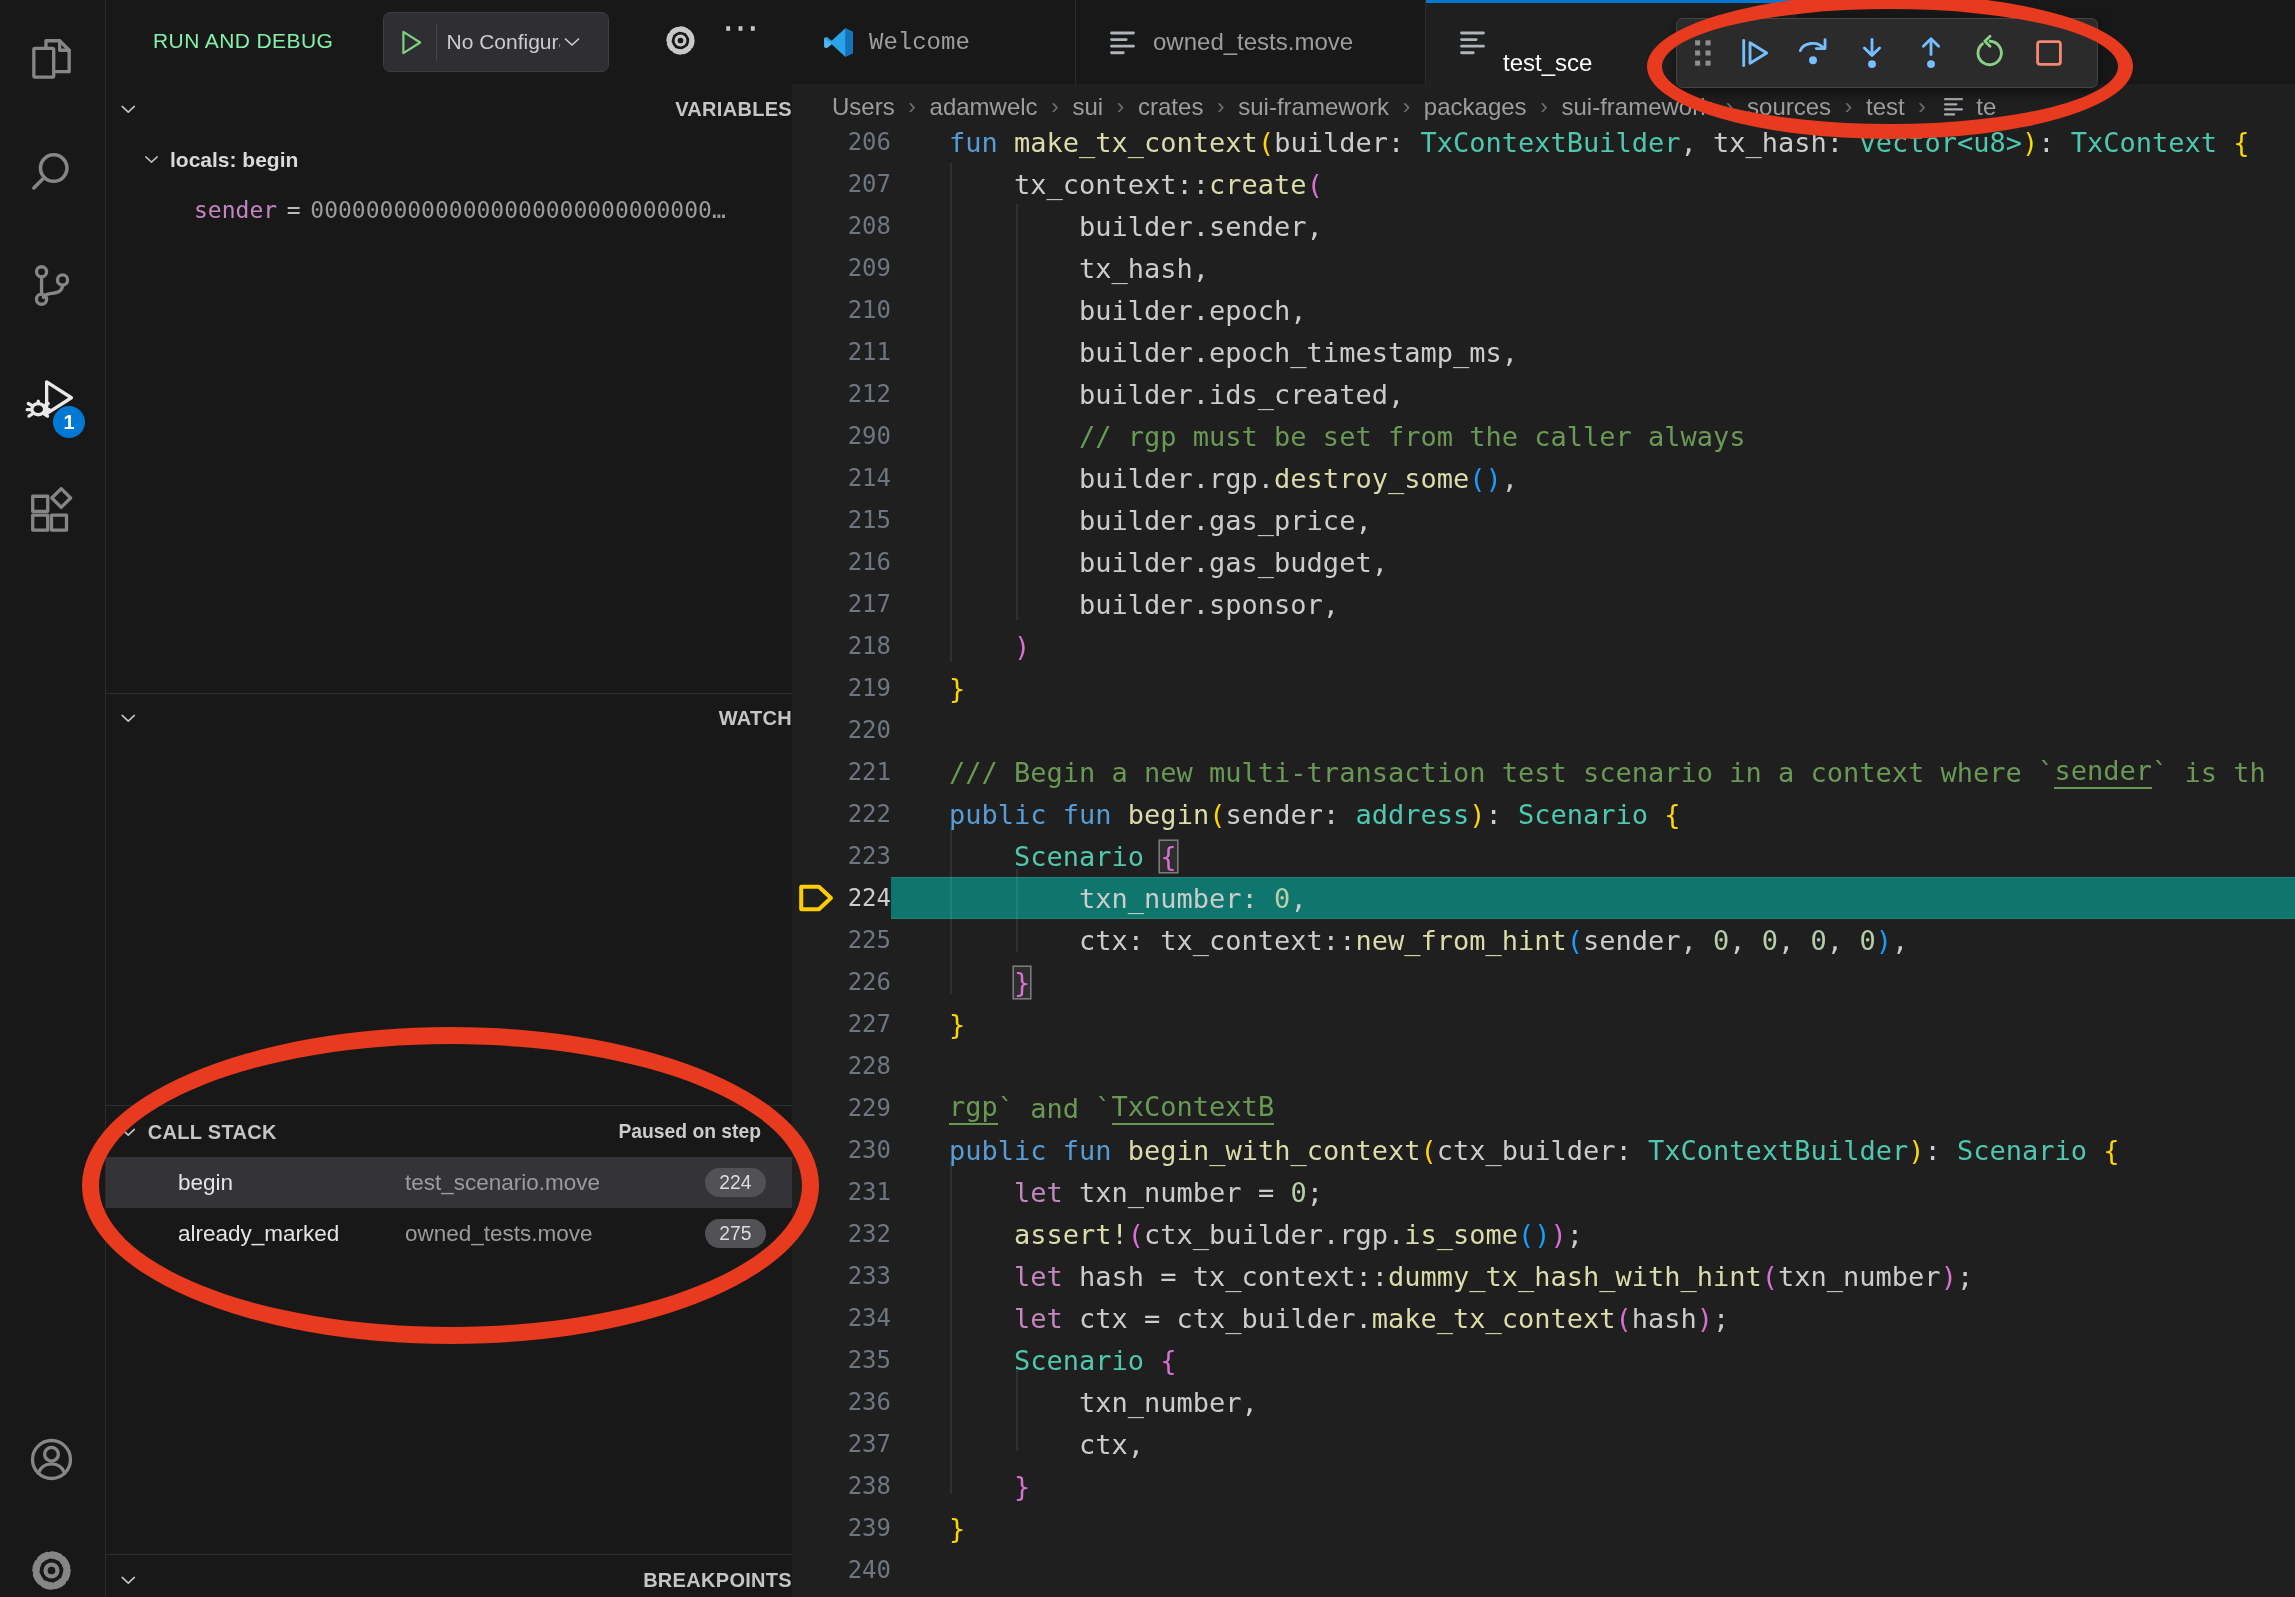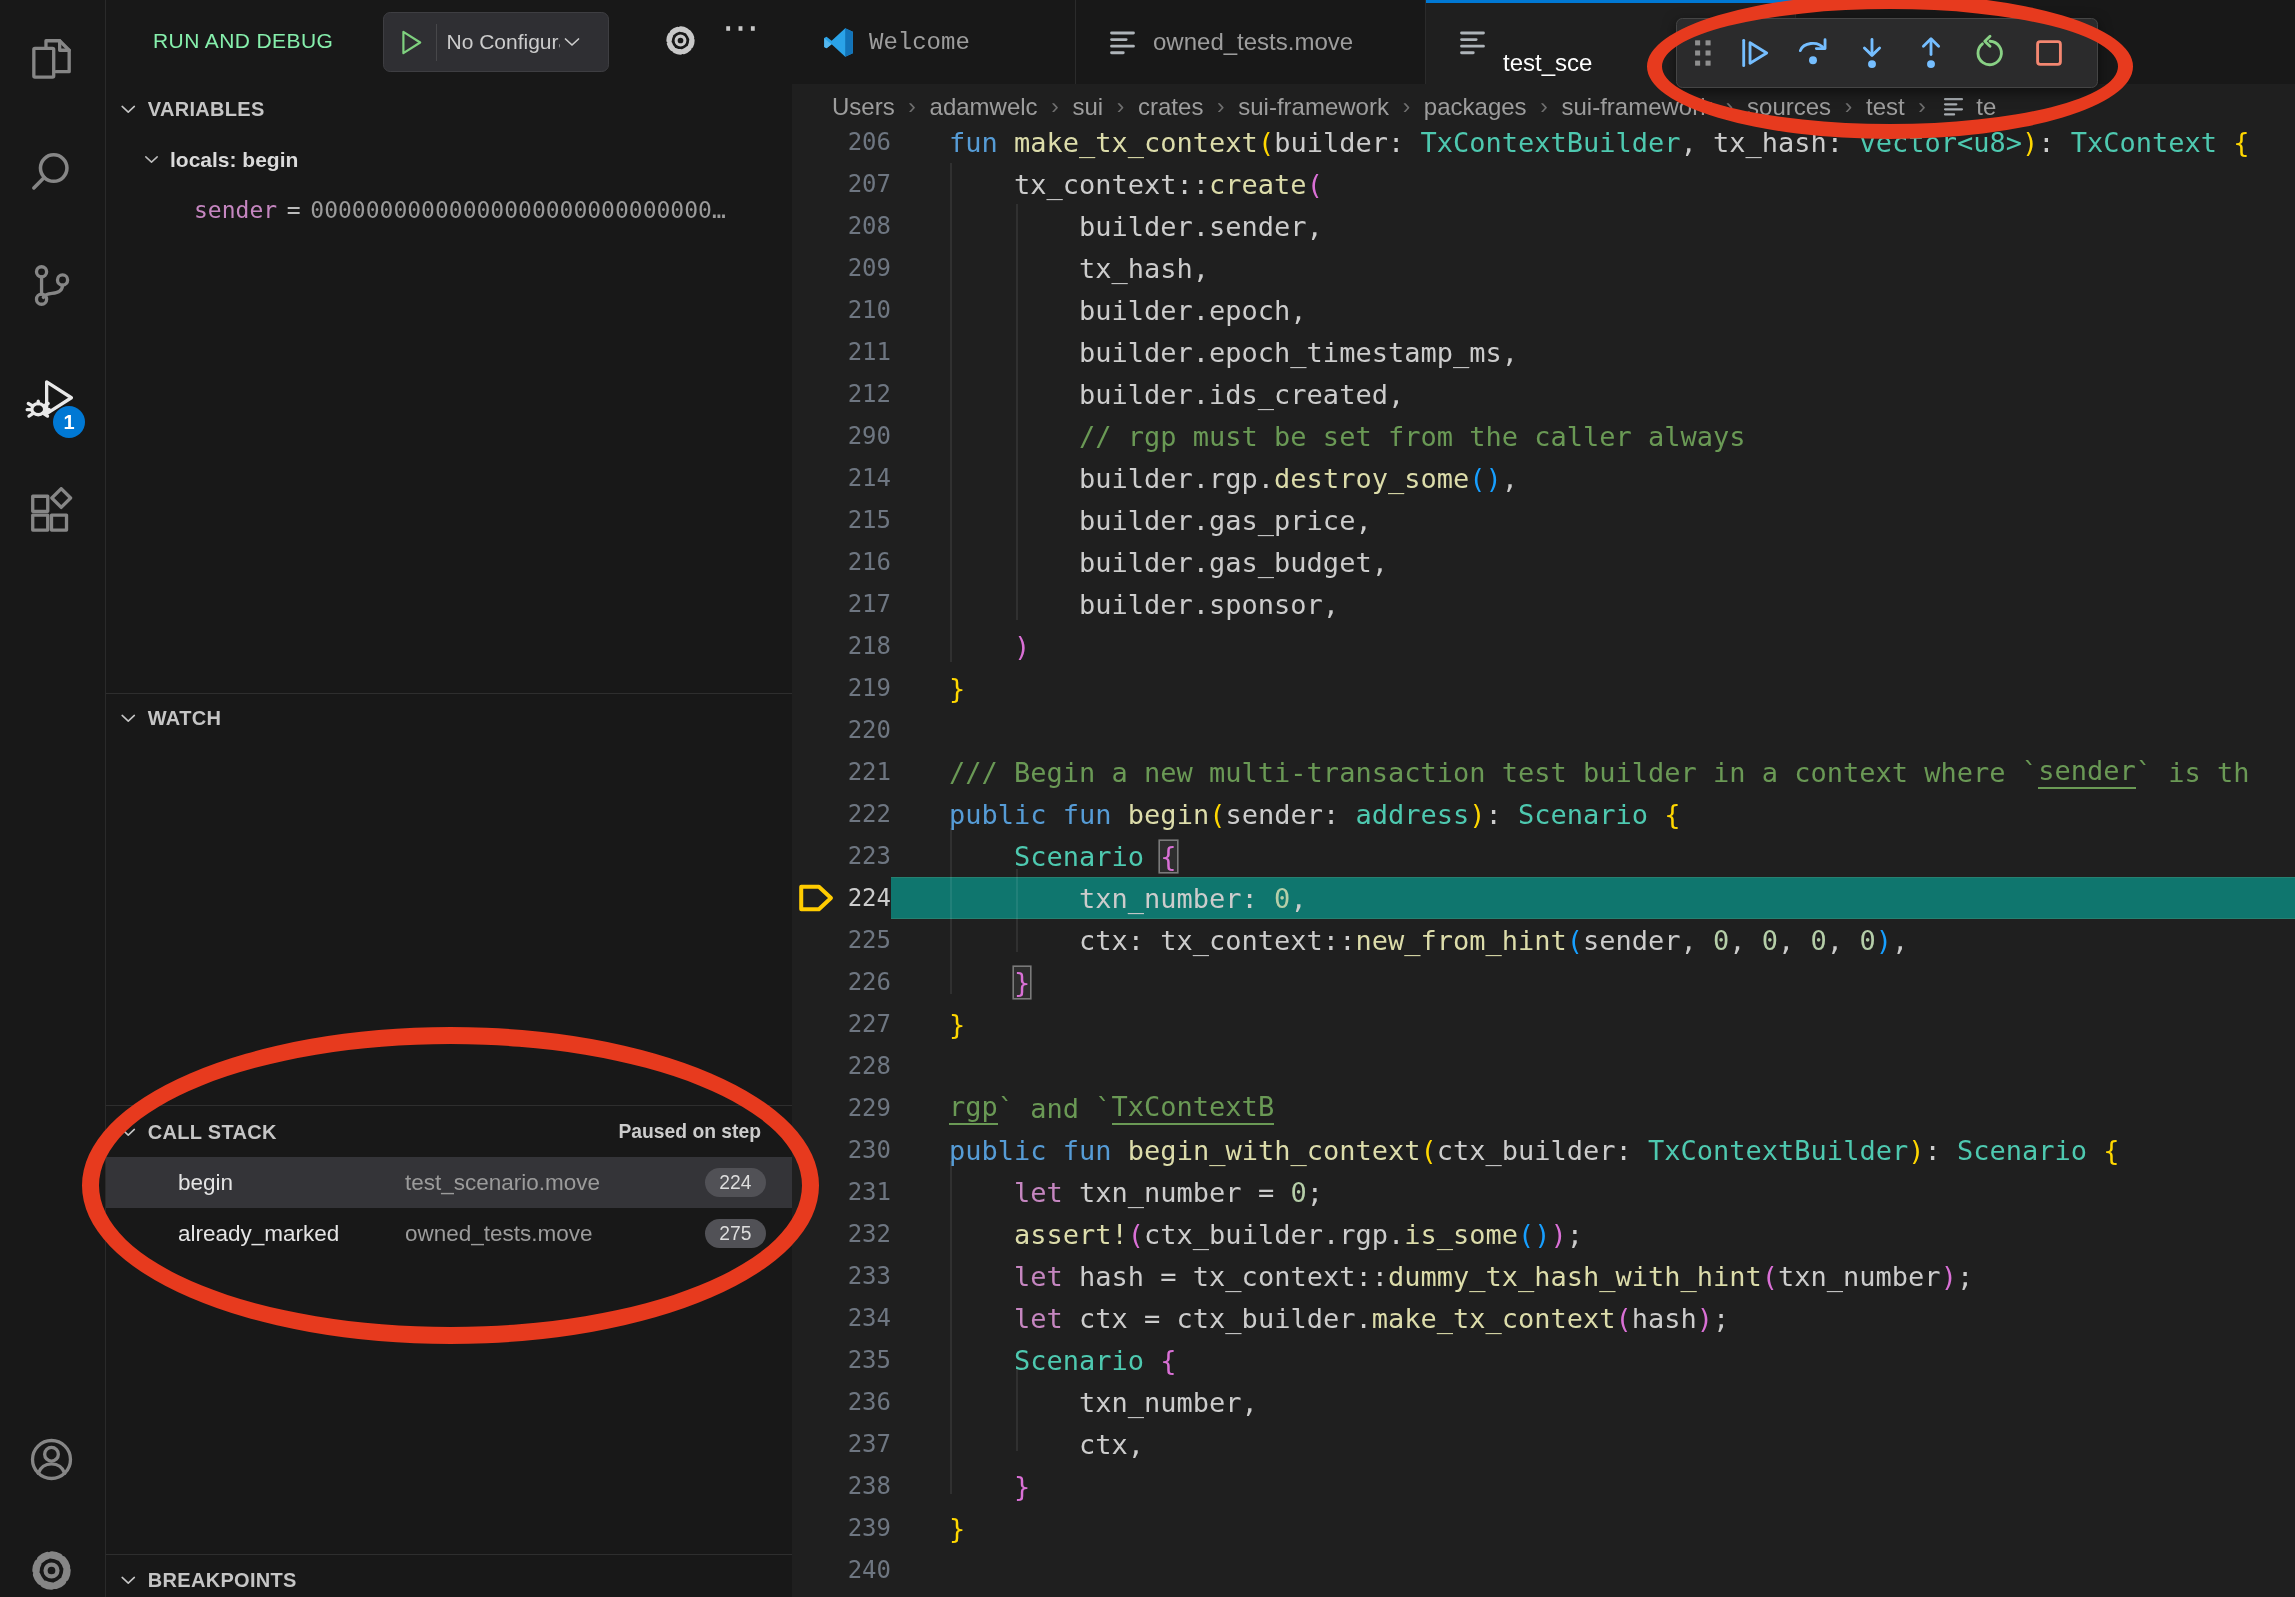--- a/index.html
+++ b/index.html
@@ -24,21 +24,21 @@
   .cfg{position:absolute;left:277px;top:12px;width:224px;height:58px;background:#2f2f33;
        border:0.8px solid #3e3e42;border-radius:7.2px;display:flex;align-items:center;cursor:pointer;}
   .cfg-play{width:31px;height:31px;color:#7fd17f;margin-left:11.3px;flex:none;}
   .cfg-sep{width:0.8px;height:37px;background:#47474a;margin-left:9.7px;flex:none;}
   .cfg-label{margin-left:9.7px;font-size:21px;color:#cccccc;white-space:nowrap;overflow:hidden;width:114px;}
   .cfg-chev{width:24px;height:24px;color:#cccccc;flex:none;}
   .sb-gear{position:absolute;left:555px;top:21px;width:39px;height:39px;color:#c8c8c8;cursor:pointer;}
   .sb-gear svg{width:39px;height:39px;}
   .sb-more{position:absolute;left:616px;top:6.4px;font-size:37px;color:#c8c8c8;cursor:pointer;}
 
-  .sec{position:absolute;left:0;right:0;height:40px;display:flex;align-items:center;cursor:pointer;}
+  .sec{position:absolute;left:0;right:0;height:40px;display:flex;align-items:center;cursor:pointer;justify-content:space-between;}
   .sec .chev{width:22.5px;height:22.5px;color:#c5c5c5;margin-left:11.3px;flex:none;}
   .sec .lbl{margin-left:8px;font-size:20px;font-weight:700;color:#c5c5c5;letter-spacing:0.3px;}
   .sec .status{margin-left:auto;margin-right:31px;font-size:19.3px;font-weight:700;color:#cccccc;}
   .scope{position:absolute;left:35px;height:39px;display:flex;align-items:center;cursor:pointer;}
   .scope .lbl{font-weight:700;font-size:21px;color:#dadada;margin-left:8px;}
   .varrow{position:absolute;left:88px;height:37px;display:flex;align-items:center;
           font-family:"DejaVu Sans Mono",monospace;font-size:23px;white-space:nowrap;cursor:pointer;}
   .v-name{color:#c586c0;}
   .v-eq{color:#bbbbbb;margin:0 9.7px;}
   .v-val{color:#9b9b9b;}
@@ -385,21 +385,21 @@
           <div class="crow">
             <span class="cgut">219</span>
             <span class="cpre"><span class="t-p1">}</span></span>
           </div>
           <div class="crow">
             <span class="cgut">220</span>
             <span class="cpre"></span>
           </div>
           <div class="crow">
             <span class="cgut">221</span>
-            <span class="cpre"><span class="t-cm">/// Begin a new multi-transaction test builder in a context where `</span><span class="t-cmu">sender</span><span class="t-cm">` is th</span></span>
+            <span class="cpre"><span class="t-cm">/// Begin a new multi-transaction test scenario in a context where `</span><span class="t-cmu">sender</span><span class="t-cm">` is th</span></span>
           </div>
           <div class="crow">
             <span class="cgut">222</span>
             <span class="cpre"><span class="t-kw">public</span><span class="t-pl"> </span><span class="t-kw">fun</span><span class="t-pl"> </span><span class="t-fn">begin</span><span class="t-p1">(</span><span class="t-pl">sender: </span><span class="t-ty">address</span><span class="t-p1">)</span><span class="t-pl">: </span><span class="t-ty">Scenario</span><span class="t-pl"> </span><span class="t-p1">{</span></span>
           </div>
           <div class="crow">
             <span class="cgut">223</span>
             <span class="cpre"><span class="t-pl">    </span><span class="t-ty">Scenario</span><span class="t-pl"> </span><span class="t-p2m">{</span></span>
           </div>
           <div class="crow hl">

